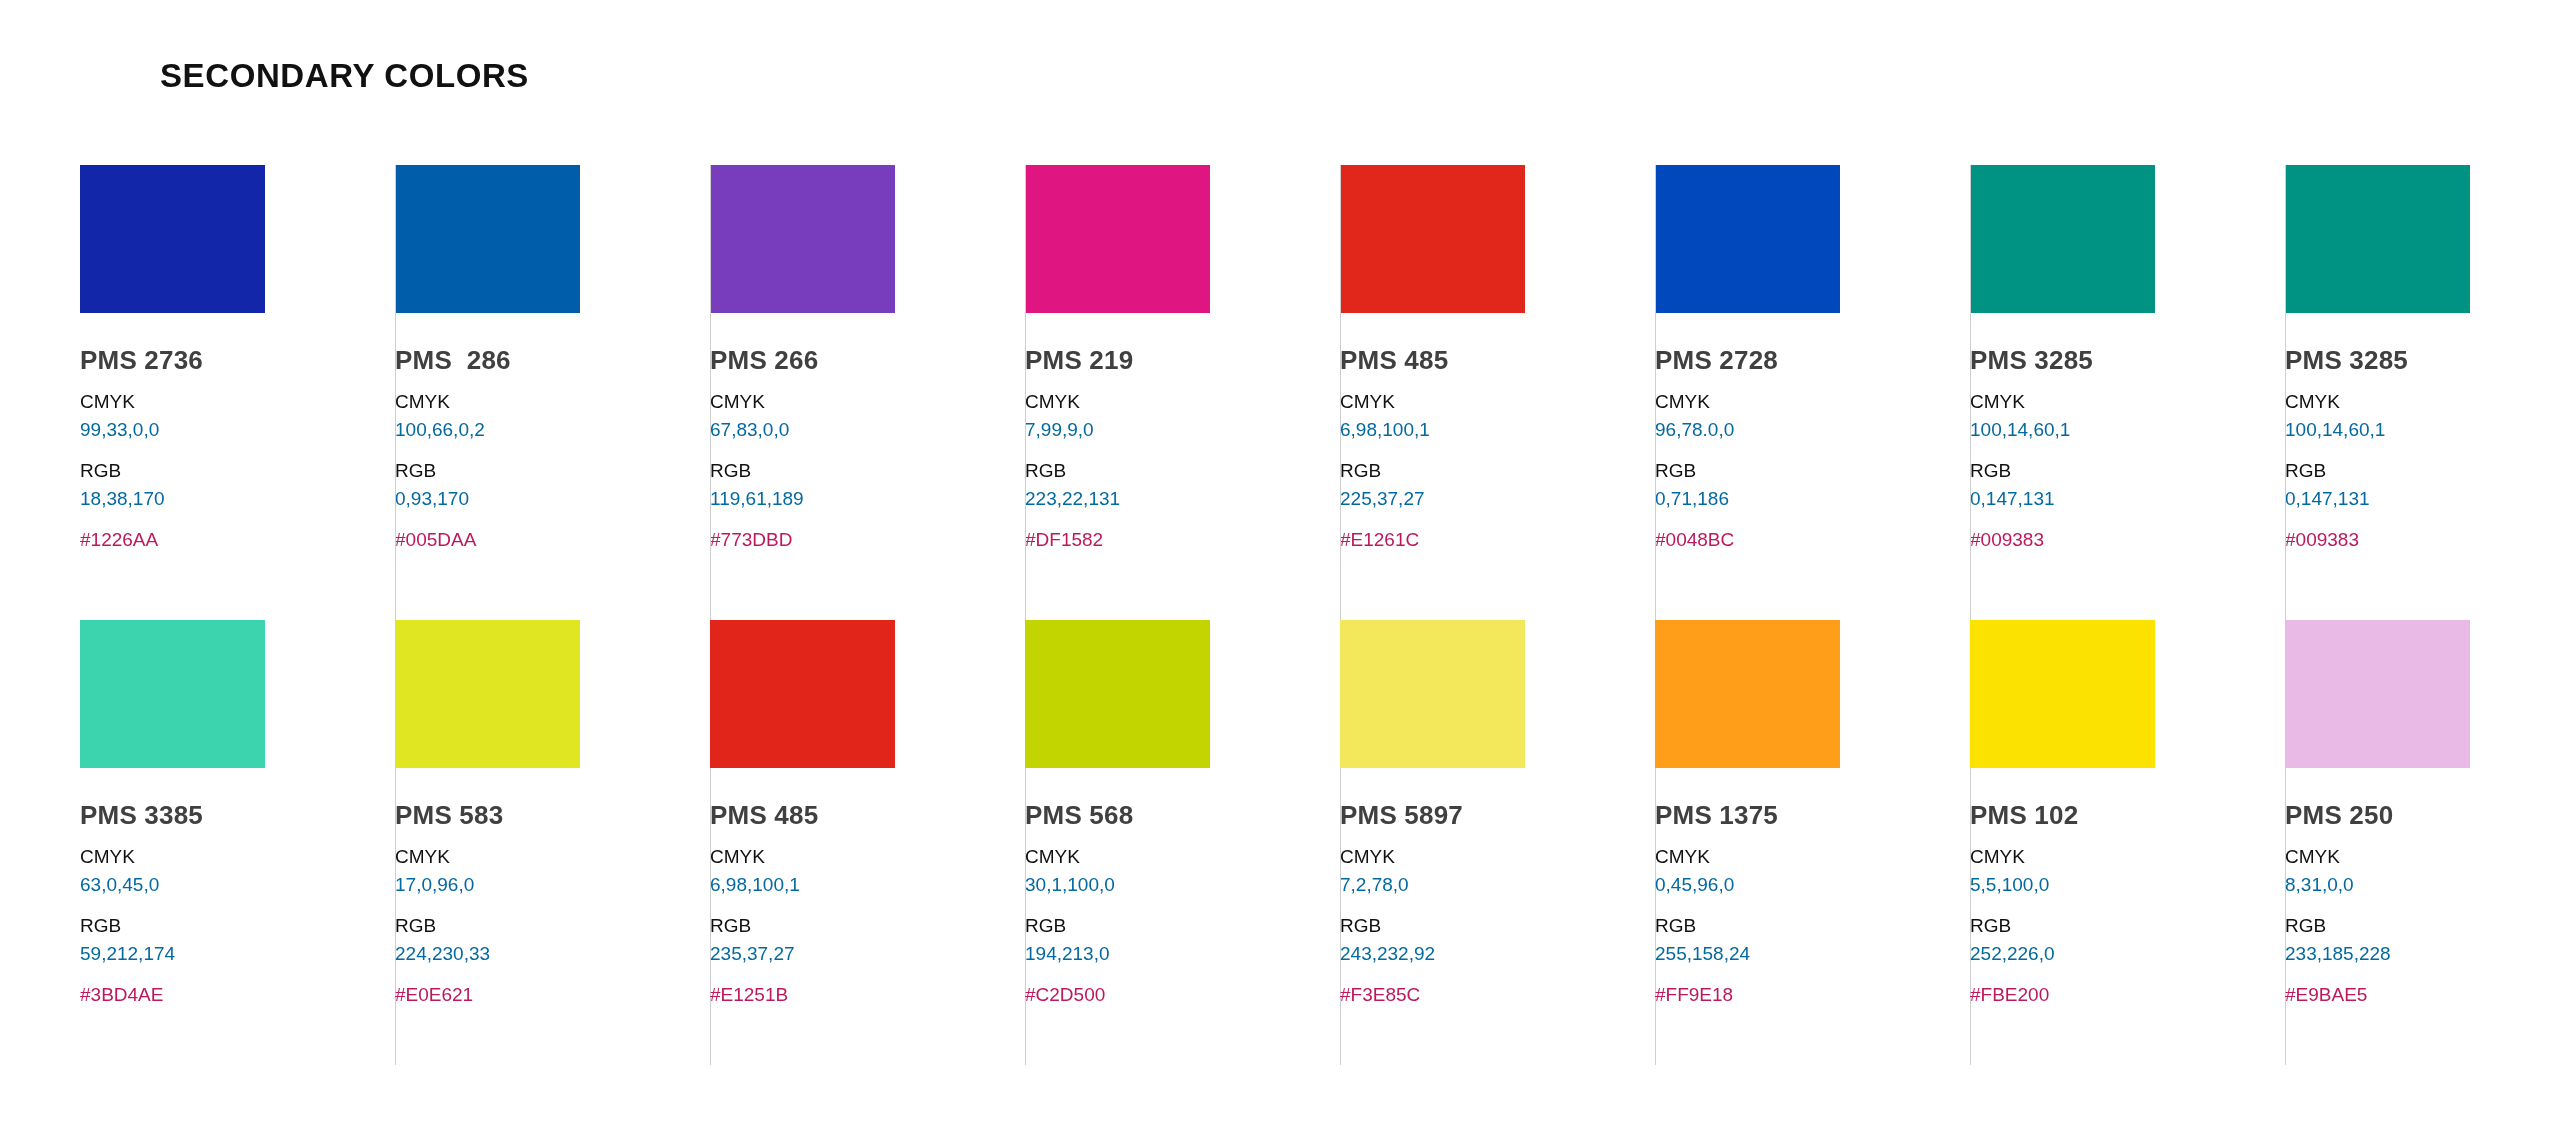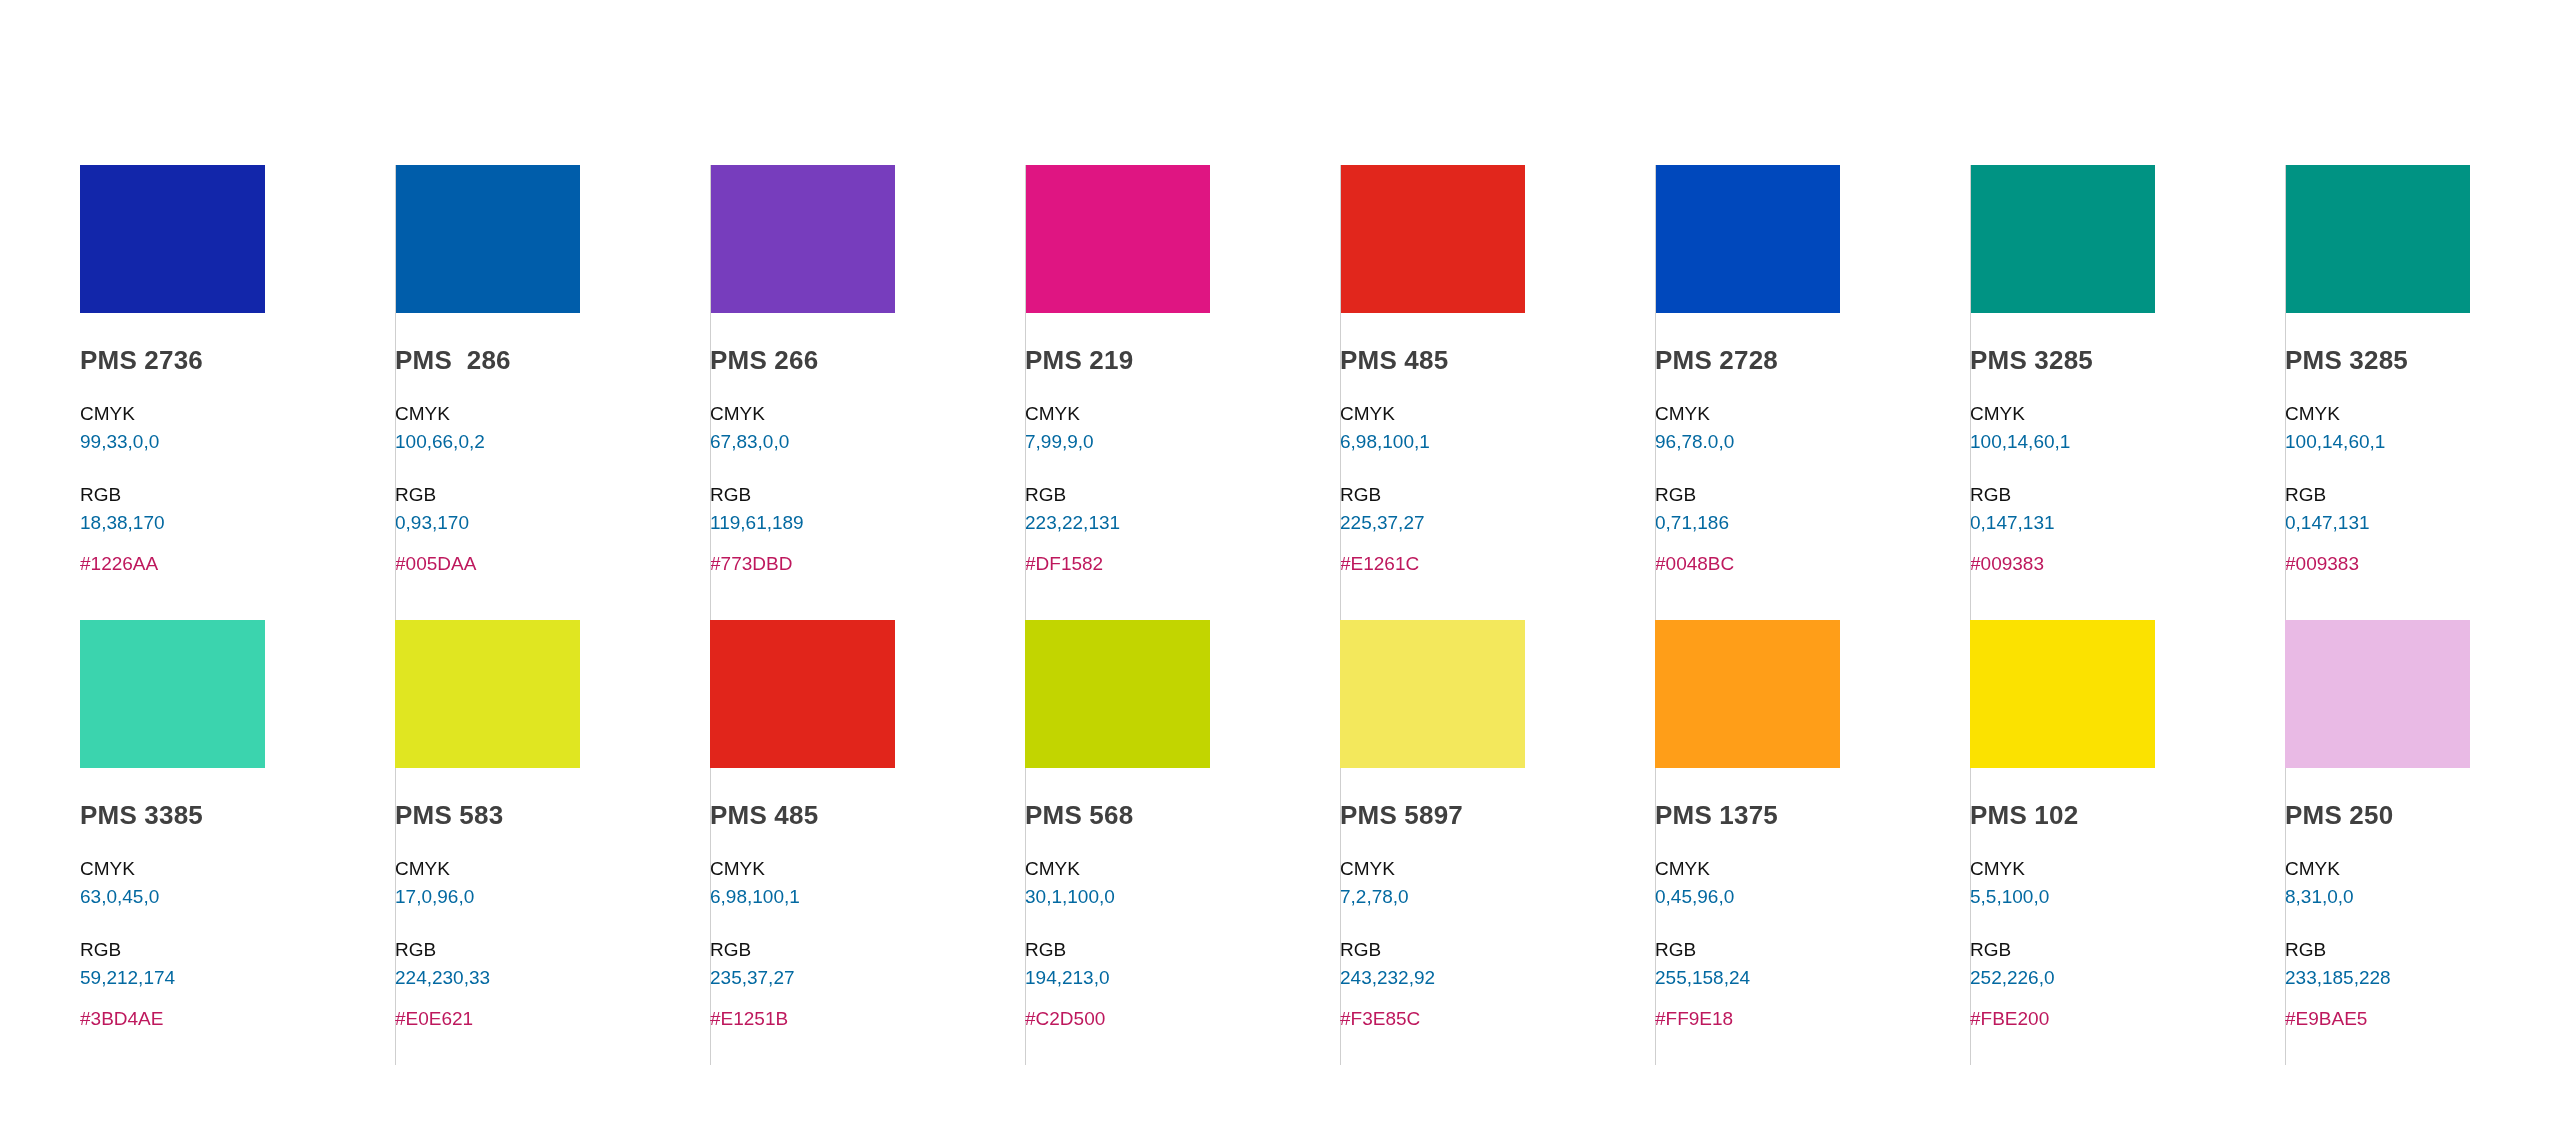--- a/index.html
+++ b/index.html
@@ -73,21 +73,21 @@
     margin-top: 34px;
     font-size: 26px;
     font-weight: 700;
     letter-spacing: 0.2px;
     color: #404040;
     white-space: pre;
     line-height: 1.05;
   }
 
   .spec-block {
-    margin-top: 26px;
+    margin-top: 14px;
   }
 
   .spec-label {
     font-size: 19px;
     font-weight: 400;
     color: #111111;
     line-height: 1.45;
     white-space: pre;
   }
 
@@ -106,20 +106,21 @@
     color: #be185d;
     line-height: 1.45;
     white-space: pre;
   }
 </style>
 </head>
 <body>
 
 <div class="page">
 
+  <div class="page-title">SECONDARY COLORS</div>
 
   <div class="palette" id="palette">
       <div class="cell">
         <div class="swatch" title="#1226AA" style="background: rgb(18, 38, 170);"></div>
         <div class="swatch-name">PMS 2736</div>
         <div class="spec-block">
           <div class="spec-label">CMYK</div>
           <div class="spec-value">99,33,0,0</div>
         </div>
         <div class="spec-block">

